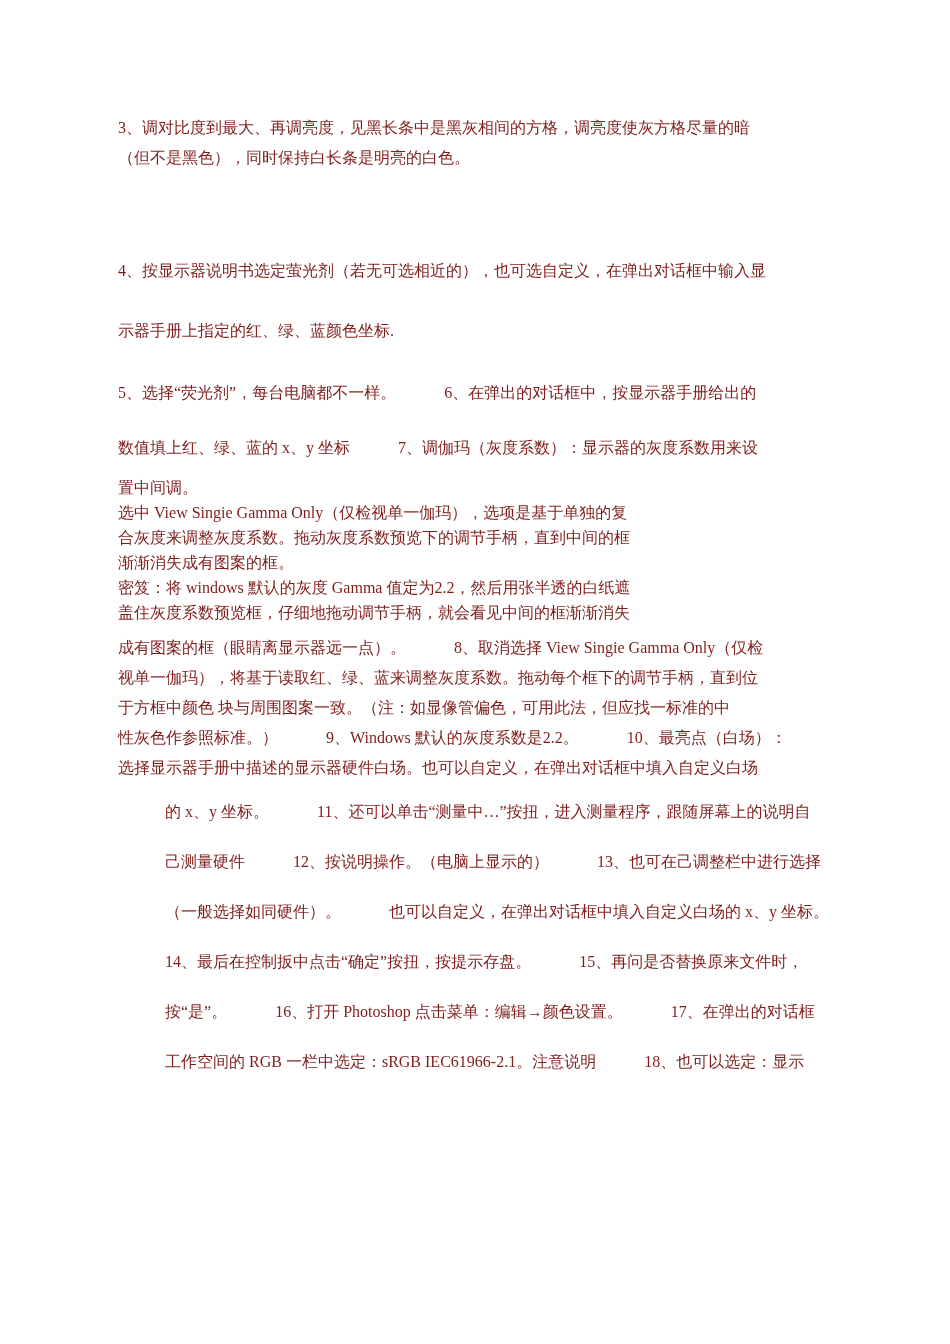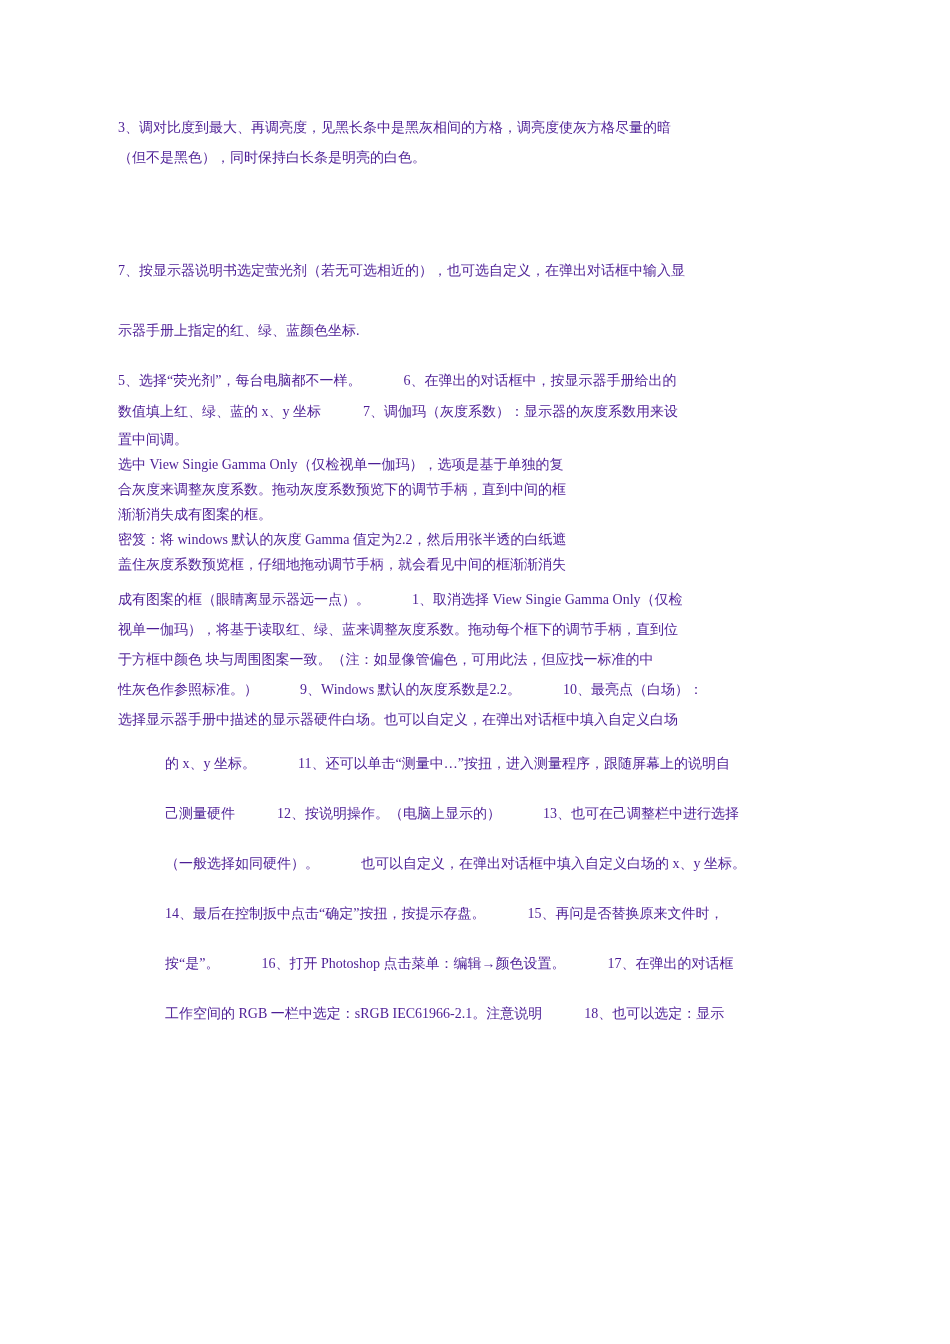--- a/index.html
+++ b/index.html
@@ -9,62 +9,62 @@
   }
   .page {
     position: relative;
     width: 950px;
     height: 1344px;
     margin: 0 auto;
     background: #ffffff;
     box-sizing: border-box;
     padding: 113px 115px 40px 118px;
     font-family: "Liberation Serif", "DejaVu Serif", serif;
-    color: #4c1d95;
-    font-size: 14px;
+    color: #7f1d1d;
+    font-size: 16px;
     overflow: hidden;
   }
   .para {
     margin: 0;
     white-space: pre-line;
     text-align: left;
     word-break: break-all;
   }
   .lh25 { line-height: 25px; }
   .lh30 { line-height: 30px; }
   .lh50 { line-height: 50px; margin-left: 47px; }
-  .lh55 { line-height: 31px; }
+  .lh55 { line-height: 55px; }
   .lh60 { line-height: 60px; }
   .mt4  { margin-top: 4px; }
   .mt8  { margin-top: 8px; }
   .mt12 { margin-top: 0; }
   .mt68 { margin-top: 68px; }
   .narrow { max-width: 580px; }
 </style>
 </head>
 <body>
 
 <div class="page">
   <p class="para lh30">3、调对比度到最大、再调亮度，见黑长条中是黑灰相间的方格，调亮度使灰方格尽量的暗
 （但不是黑色），同时保持白长条是明亮的白色。</p>
 
-  <p class="para lh60 mt68">7、按显示器说明书选定萤光剂（若无可选相近的），也可选自定义，在弹出对话框中输入显
+  <p class="para lh60 mt68">4、按显示器说明书选定萤光剂（若无可选相近的），也可选自定义，在弹出对话框中输入显
 示器手册上指定的红、绿、蓝颜色坐标.</p>
 
   <p class="para lh55 mt4">5、选择“荧光剂”，每台电脑都不一样。　　　6、在弹出的对话框中，按显示器手册给出的
 数值填上红、绿、蓝的 x、y 坐标　　　7、调伽玛（灰度系数）：显示器的灰度系数用来设</p>
 
   <p class="para lh25 narrow">置中间调。
 选中 View Singie Gamma Only（仅检视单一伽玛），选项是基于单独的复
 合灰度来调整灰度系数。拖动灰度系数预览下的调节手柄，直到中间的框
 渐渐消失成有图案的框。
 密笈：将 windows 默认的灰度 Gamma 值定为2.2，然后用张半透的白纸遮
 盖住灰度系数预览框，仔细地拖动调节手柄，就会看见中间的框渐渐消失</p>
 
-  <p class="para lh30 mt8">成有图案的框（眼睛离显示器远一点）。　　　1、取消选择 View Singie Gamma Only（仅检
+  <p class="para lh30 mt8">成有图案的框（眼睛离显示器远一点）。　　　8、取消选择 View Singie Gamma Only（仅检
 视单一伽玛），将基于读取红、绿、蓝来调整灰度系数。拖动每个框下的调节手柄，直到位
 于方框中颜色 块与周围图案一致。（注：如显像管偏色，可用此法，但应找一标准的中</p>
 
   <p class="para lh30 mt12">性灰色作参照标准。）　　　9、Windows 默认的灰度系数是2.2。　　　10、最亮点（白场）：
 选择显示器手册中描述的显示器硬件白场。也可以自定义，在弹出对话框中填入自定义白场</p>
 
   <p class="para lh50 mt4">的 x、y 坐标。　　　11、还可以单击“测量中…”按扭，进入测量程序，跟随屏幕上的说明自
 己测量硬件　　　12、按说明操作。（电脑上显示的）　　　13、也可在己调整栏中进行选择
 （一般选择如同硬件）。　　　也可以自定义，在弹出对话框中填入自定义白场的 x、y 坐标。
 14、最后在控制扳中点击“确定”按扭，按提示存盘。　　　15、再问是否替换原来文件时，

